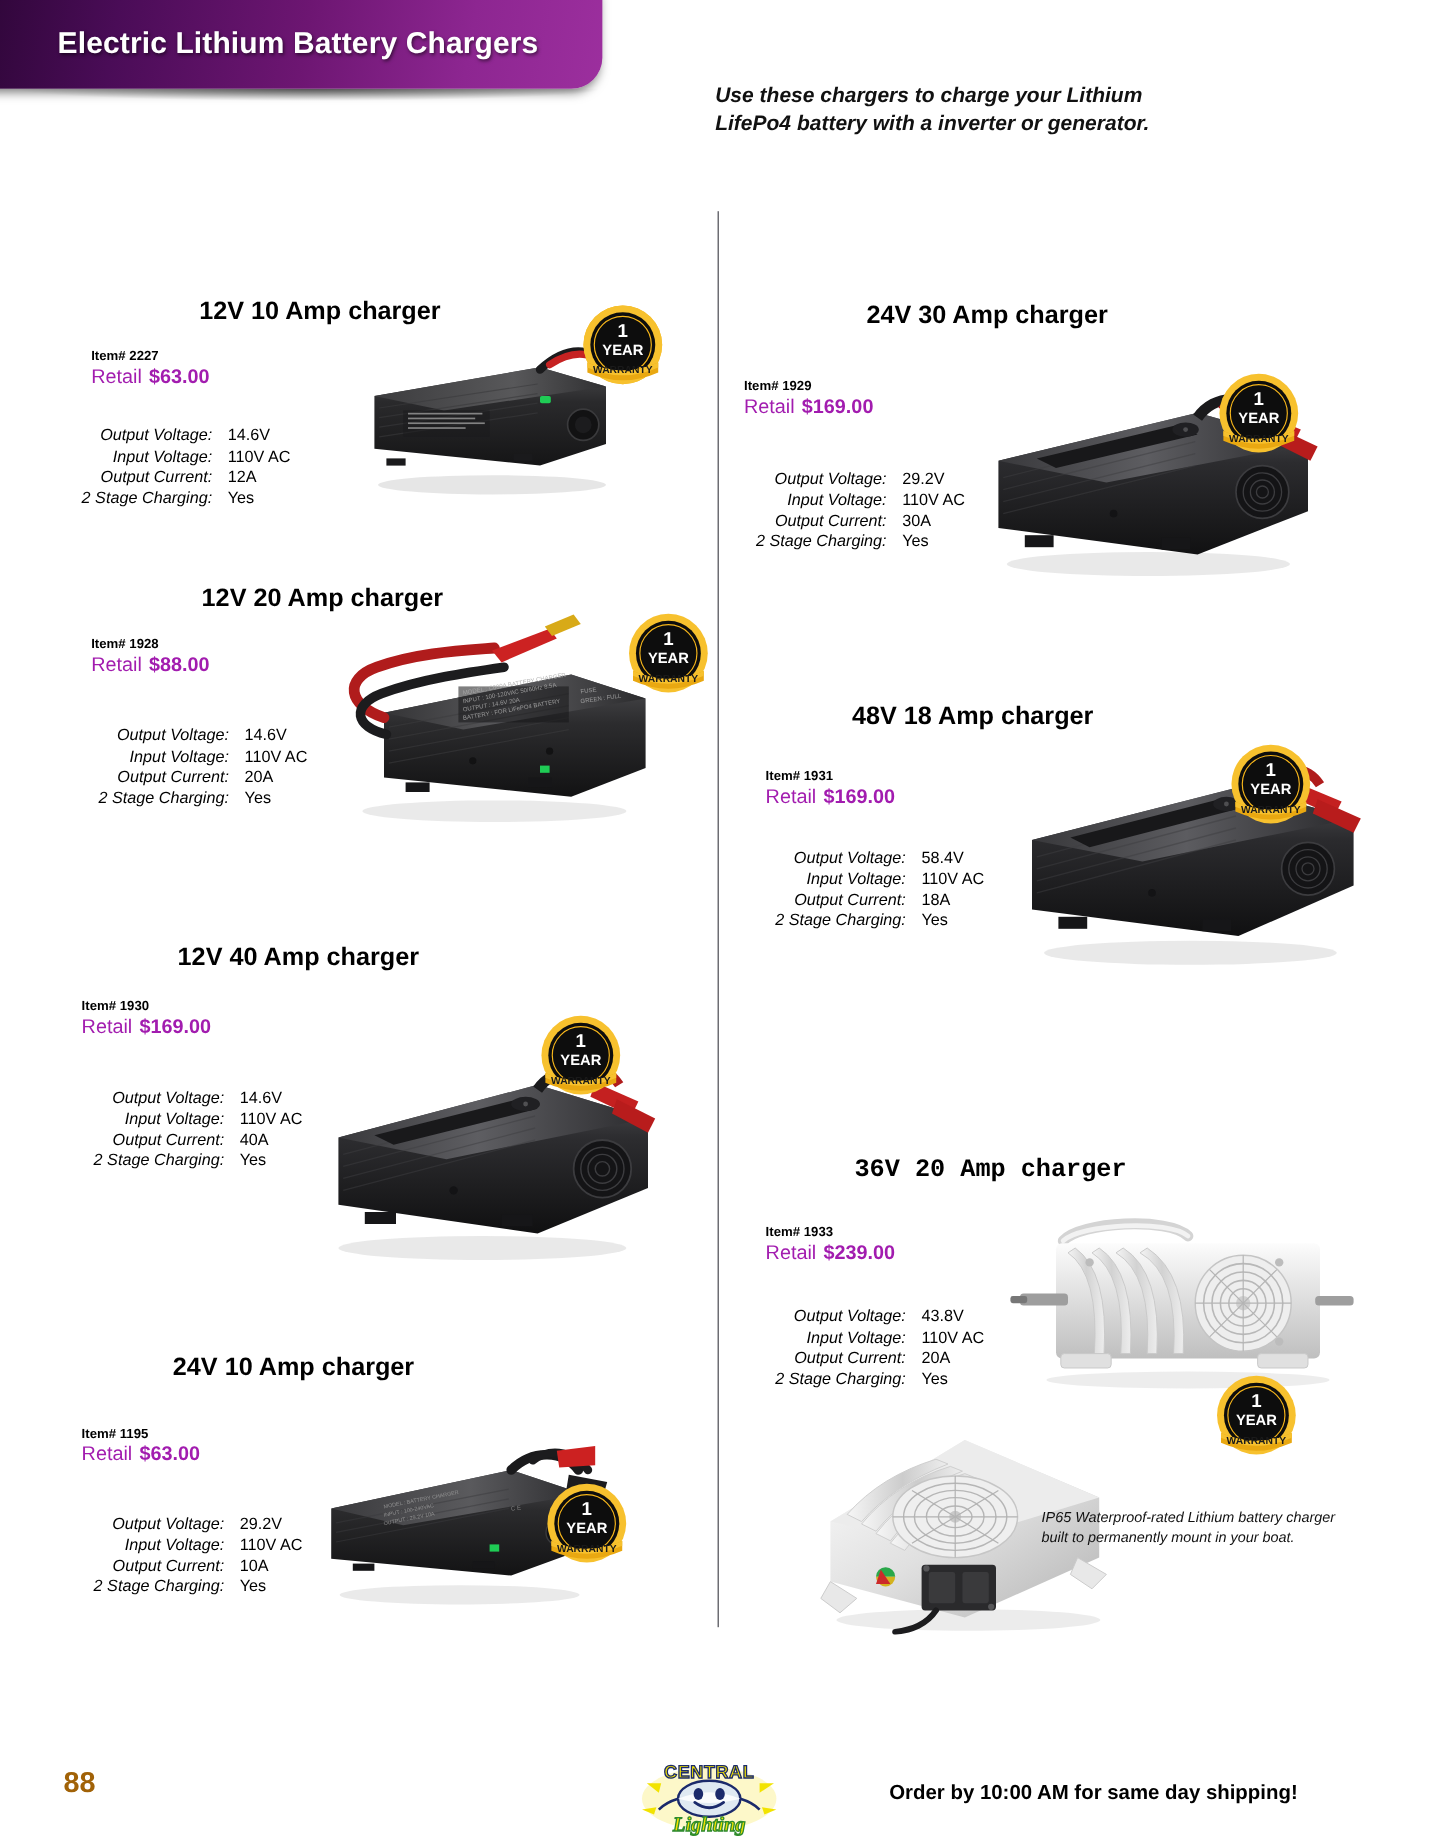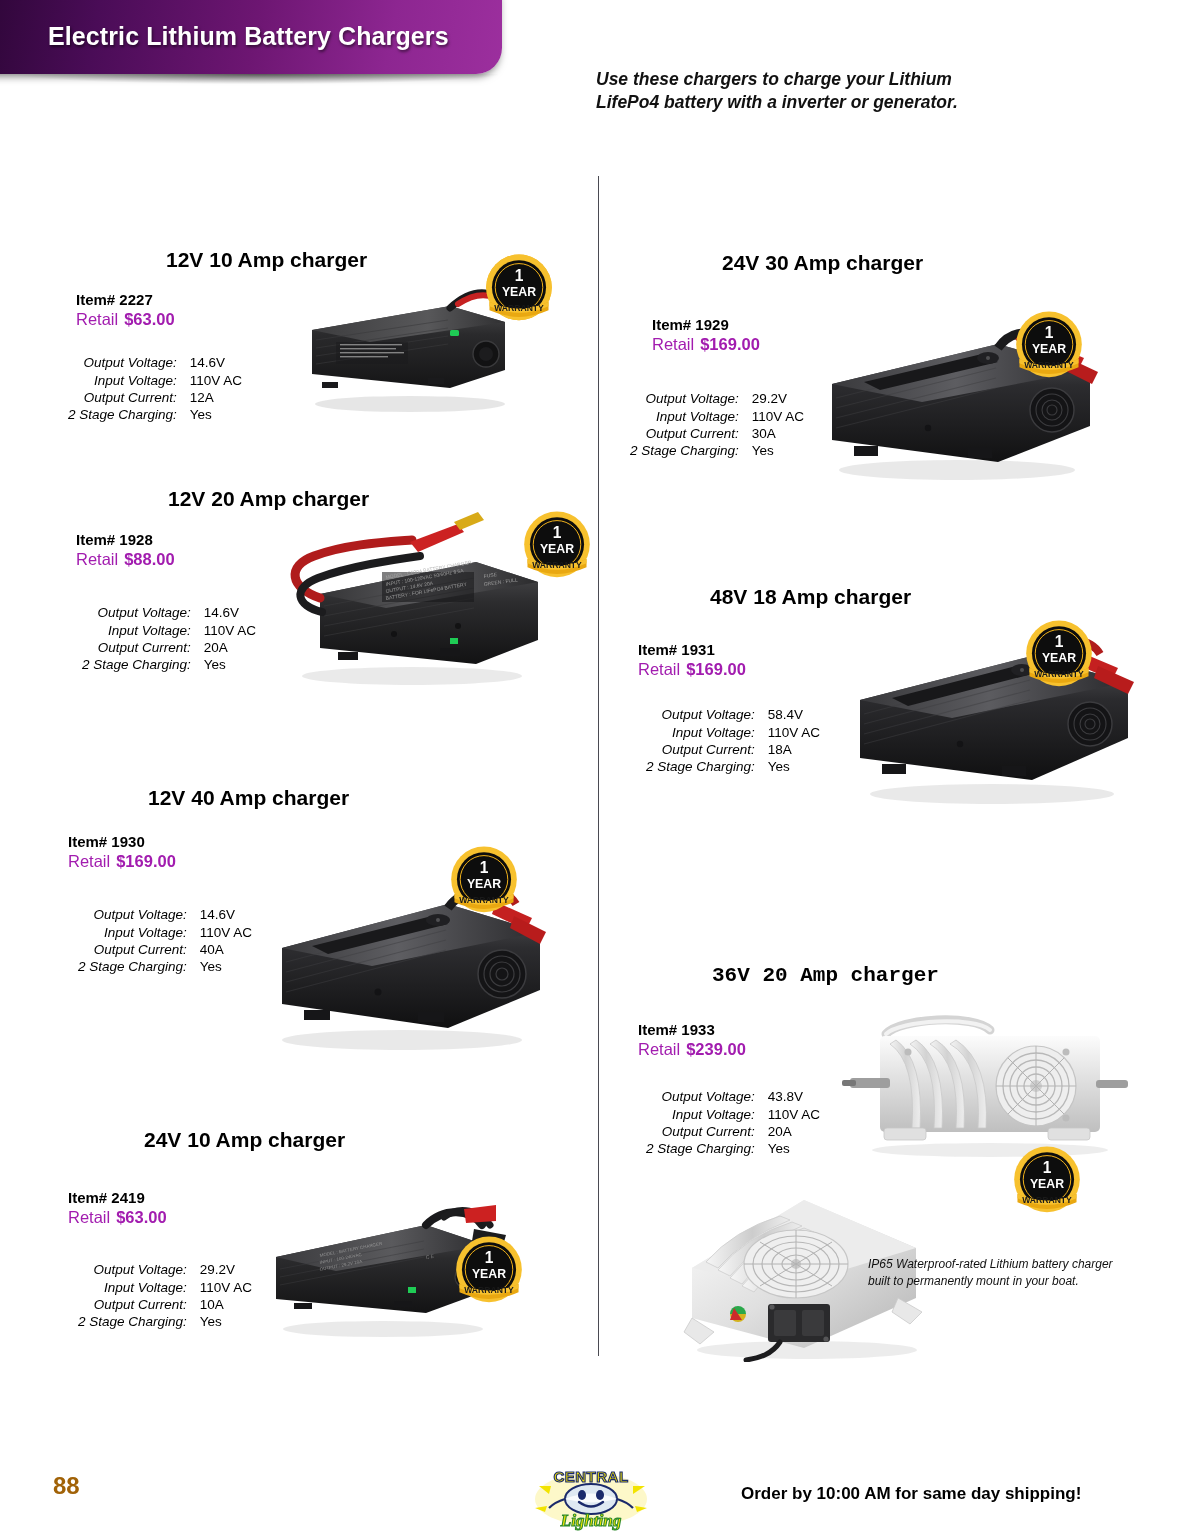--- a/index.html
+++ b/index.html
@@ -74,21 +74,21 @@
   .product {
     position: absolute;
   }
   .product-title {
     font-size: 21px;
     font-weight: bold;
     color: #000000;
     white-space: nowrap;
   }
   .item-line {
-    font-size: 15px;
+    font-size: 11px;
     font-weight: bold;
     color: #000000;
     margin-bottom: 2px;
     white-space: nowrap;
   }
   .retail-line {
     font-size: 16.5px;
     color: #a21caf;
     white-space: nowrap;
   }
@@ -429,21 +429,21 @@
     <path d="M14 66 Q50 82 86 66 L86 76 Q50 92 14 76 Z" fill="#e9a811"></path>
     <path d="M14 66 Q50 82 86 66 L86 71 Q50 87 14 71 Z" fill="#f7c12e"></path>
     <text x="50" y="77" font-family="'Liberation Sans',sans-serif" font-size="10.5" font-weight="bold" fill="#1a1a1a" text-anchor="middle">WARRANTY</text>
   </svg>
 </div>
 
 <div class="product" style="left:144px; top:1128px;">
   <div class="product-title">24V 10 Amp charger</div>
 </div>
 <div class="product" style="left:68px; top:1189px;">
-  <div class="item-line">Item# 2419</div>
+  <div class="item-line">Item# 1195</div>
   <div class="retail-line"><span>Retail</span><span class="price">$63.00</span></div>
 </div>
 <table class="spec-table" style="position:absolute; left:78px; top:1261px;">
   <tbody>
       <tr>
         <td class="spec-label">Output Voltage:</td>
         <td class="spec-value">29.2V</td>
       </tr>
   <tr>
         <td class="spec-label">Input Voltage:</td>
@@ -510,21 +510,21 @@
     <text x="50" y="58" font-family="'Liberation Sans',sans-serif" font-size="15" font-weight="bold" fill="#ffffff" text-anchor="middle">YEAR</text>
     <path d="M14 66 Q50 82 86 66 L86 76 Q50 92 14 76 Z" fill="#e9a811"></path>
     <path d="M14 66 Q50 82 86 66 L86 71 Q50 87 14 71 Z" fill="#f7c12e"></path>
     <text x="50" y="77" font-family="'Liberation Sans',sans-serif" font-size="10.5" font-weight="bold" fill="#1a1a1a" text-anchor="middle">WARRANTY</text>
   </svg>
 </div>
 
 <div class="product" style="left:722px; top:251px;">
   <div class="product-title">24V 30 Amp charger</div>
 </div>
-<div class="product" style="left:620px; top:316px;margin-left:32px;">
+<div class="product" style="left:620px; top:316px;">
   <div class="item-line">Item# 1929</div>
   <div class="retail-line"><span>Retail</span><span class="price">$169.00</span></div>
 </div>
 <table class="spec-table" style="position:absolute; left:630px; top:390px;">
   <tbody>
       <tr>
         <td class="spec-label">Output Voltage:</td>
         <td class="spec-value">29.2V</td>
       </tr>
   <tr>

